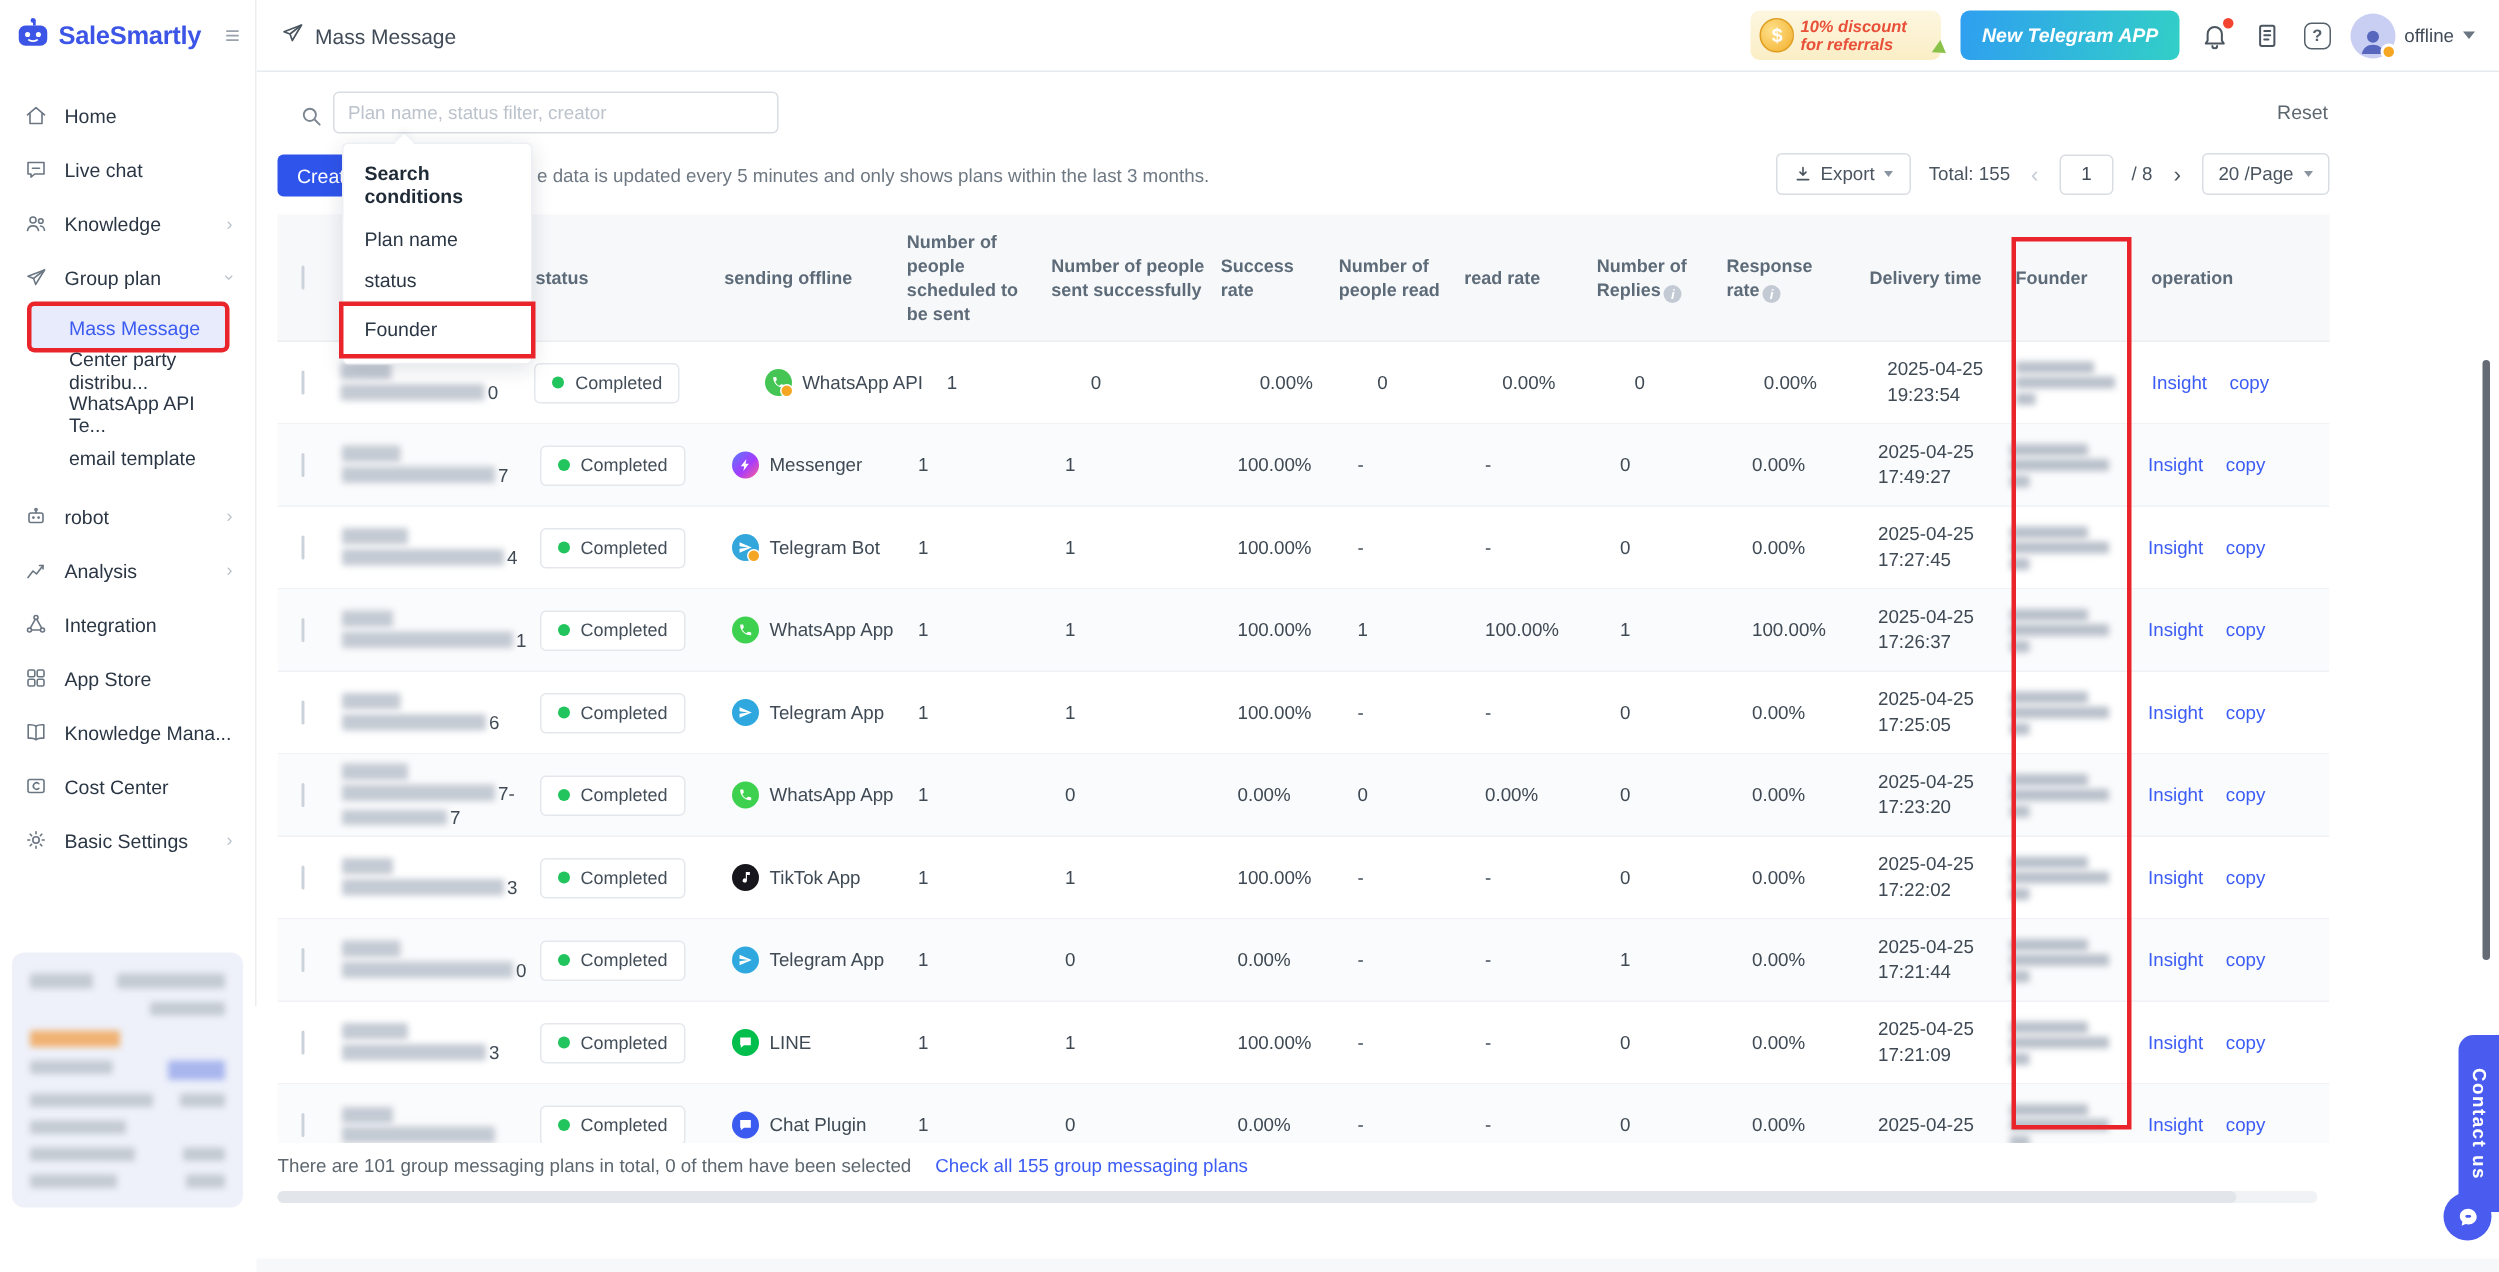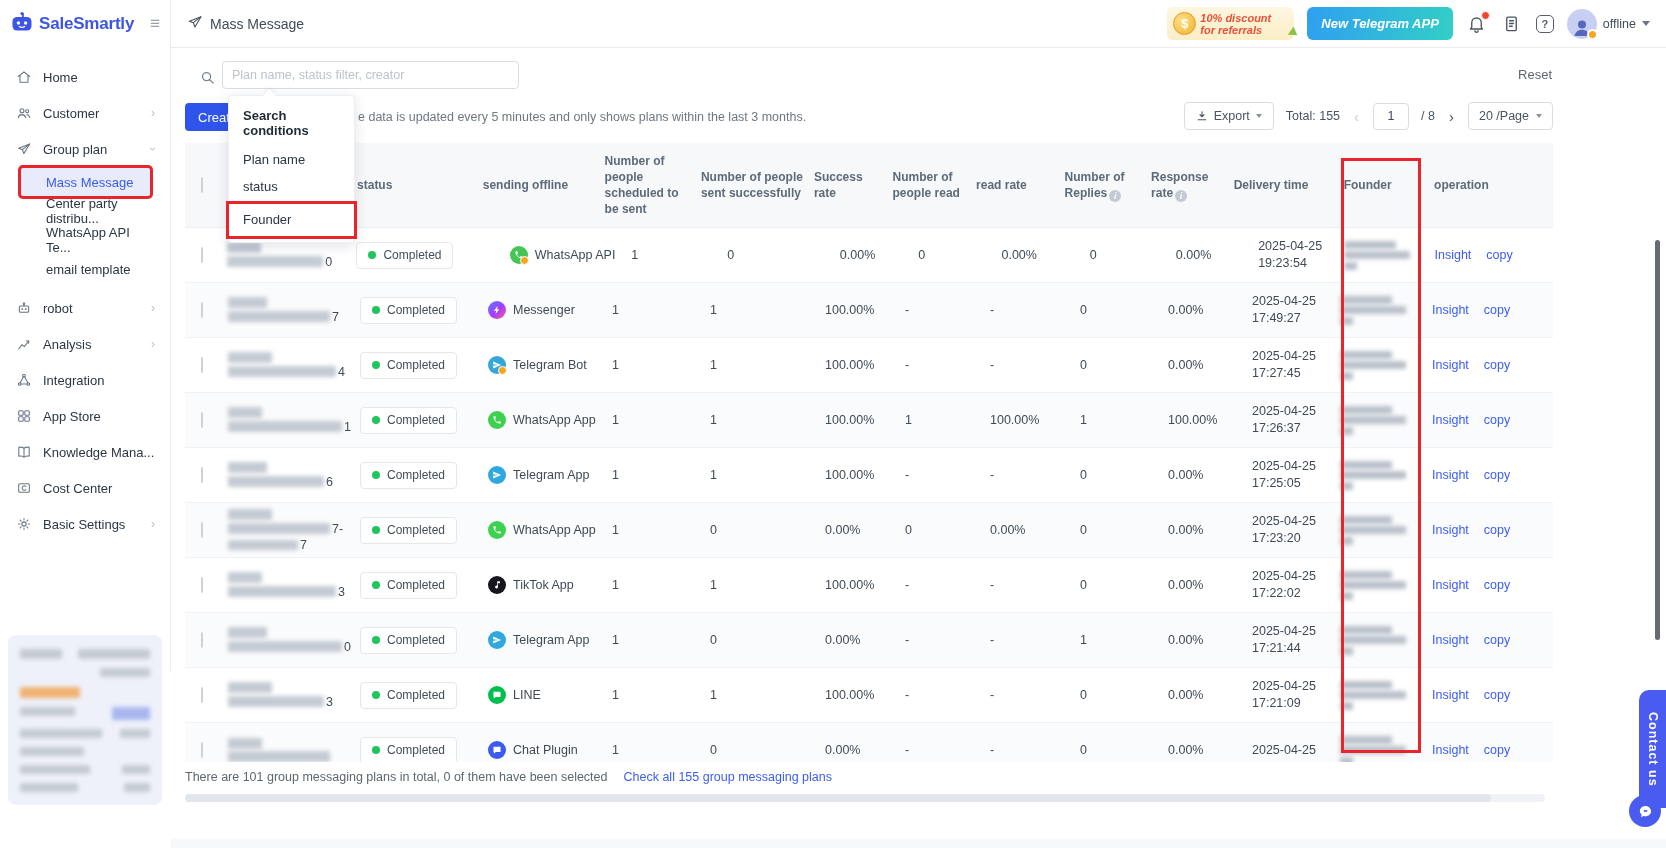--- a/index.html
+++ b/index.html
@@ -179,27 +179,36 @@
         <span class="nav-ico">
           <svg width="16" height="16" viewBox="0 0 24 24" fill="none" stroke="#6b7683" stroke-width="1.6" stroke-linecap="round" stroke-linejoin="round">
             <path d="M3.5 11.3 12 4.2l8.5 7.1M6 9.6V20h12V9.6"></path>
           </svg>
         </span>
         <span>Home</span>
       </div>
       <div class="nav-item">
         <span class="nav-ico">
           <svg width="16" height="16" viewBox="0 0 24 24" fill="none" stroke="#6b7683" stroke-width="1.6" stroke-linecap="round" stroke-linejoin="round">
+            <path d="M4 5h16v11.5h-9.3L7 19.6v-3.1H4z"></path>
+            <path d="M8.5 10.8h7"></path>
+          </svg>
+        </span>
+        <span>Live chat</span>
+      </div>
+      <div class="nav-item">
+        <span class="nav-ico">
+          <svg width="16" height="16" viewBox="0 0 24 24" fill="none" stroke="#6b7683" stroke-width="1.6" stroke-linecap="round" stroke-linejoin="round">
             <circle cx="9" cy="8.5" r="3"></circle>
             <path d="M3.5 19c.6-3 2.8-4.6 5.5-4.6s4.9 1.6 5.5 4.6"></path>
             <circle cx="16.8" cy="9.5" r="2.3"></circle>
             <path d="M16.5 14.5c2.3.2 3.6 1.6 4 4.3"></path>
           </svg>
         </span>
-        <span>Customer</span>
+        <span>Knowledge</span>
         <span class="chev ">›</span>
       </div>
       <div class="nav-item">
         <span class="nav-ico">
           <svg width="16" height="16" viewBox="0 0 24 24" fill="none" stroke="#6b7683" stroke-width="1.6" stroke-linecap="round" stroke-linejoin="round">
             <path d="M20.5 4.5 4 10.8l5.6 2.1 2.1 6 8.8-14.4z"></path>
             <path d="M9.6 12.9 20.5 4.5"></path>
           </svg>
         </span>
         <span>Group plan</span>
@@ -412,21 +421,21 @@
           <div class="th" style="width: 132px;"></div>
           <div class="th" style="width: 128px;"><span>status</span></div>
           <div class="th" style="width: 124px;"><span>sending offline</span></div>
           <div class="th" style="width: 98px;"><span>Number of people scheduled to be sent</span></div>
           <div class="th" style="width: 115px;"><span>Number of people sent successfully</span></div>
           <div class="th" style="width: 80px;"><span>Success rate</span></div>
           <div class="th" style="width: 85px;"><span>Number of people read</span></div>
           <div class="th" style="width: 90px;"><span>read rate</span></div>
           <div class="th" style="width: 88px;"><span>Number of Replies</span><span class="info-i"></span></div>
           <div class="th" style="width: 84px;"><span>Response rate</span><span class="info-i"></span></div>
-          <div class="th" style="width: 112px;"><span>Delivery time</span></div>
+          <div class="th" style="width: 112px; text-align: center;"><span>Delivery time</span></div>
           <div class="th" style="width: 92px;"><span>Founder</span></div>
           <div class="th" style="width: 121px;"><span>operation</span></div>
         </div>
       <div class="tbody" id="tbody">
           <div class="tr">
             <div class="td" style="width: 43px;"><span class="cbx"></span></div>
             <div class="td" style="width: 132px;">
               <div>
        <div class="nm-line">
                   <span class="blur" style="width:34px;height:11px"></span>

